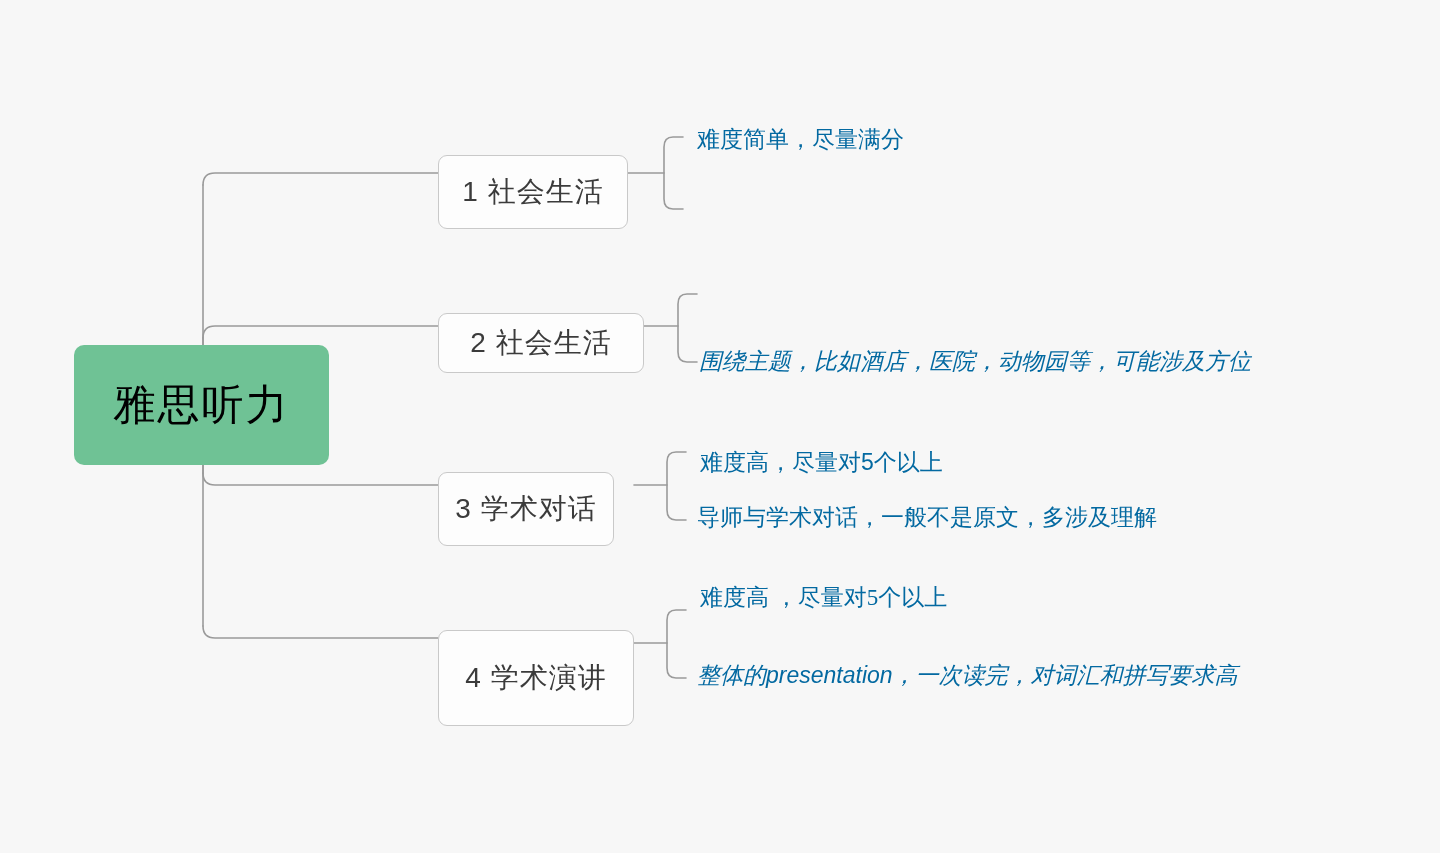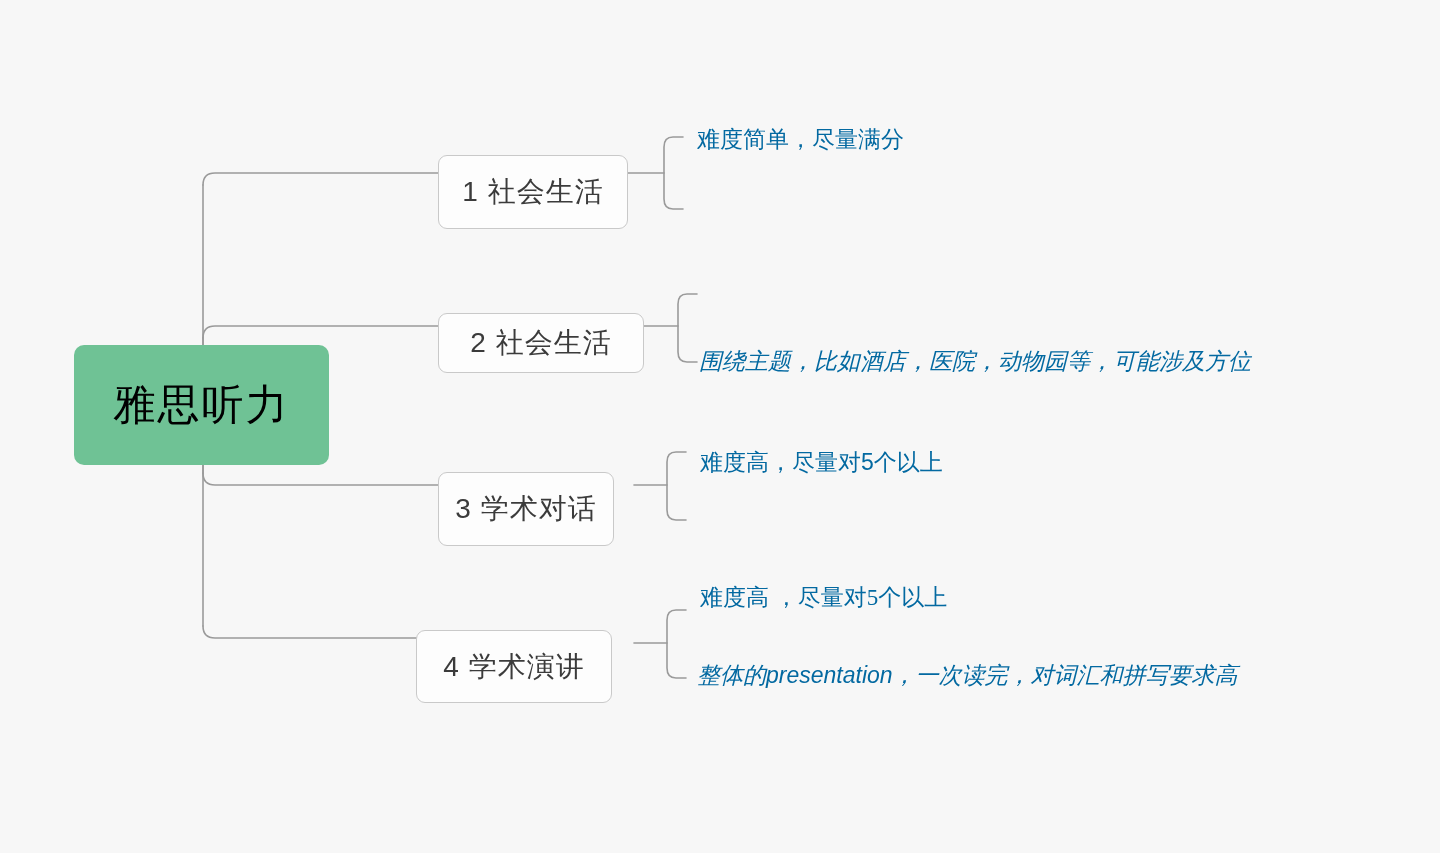--- a/index.html
+++ b/index.html
@@ -67,21 +67,21 @@
     color: #3b3b3b;
     font-size: 28px;
     letter-spacing: 1px;
     line-height: 1;
     white-space: nowrap;
   }
 
   .node-b1 { left: 438px; top: 131px; width: 190px; height: 74px; }
   .node-b2 { left: 438px; top: 289px; width: 206px; height: 60px; }
   .node-b3 { left: 438px; top: 448px; width: 176px; height: 74px; }
-  .node-b4 { left: 416px; top: 606px; width: 196px; height: 73px; }
+  .node-b4 { left: 438px; top: 606px; width: 196px; height: 96px; }
 
   
   .leaf-label {
     position: absolute;
     color: #0369a1;
     font-size: 23px;
     line-height: 1;
     white-space: nowrap;
     z-index: 2;
   }
@@ -135,17 +135,18 @@
   </div>
   <div class="branch-node node-b4">
     <span class="branch-label">4 学术演讲</span>
   </div>
 
   <div class="leaf-label" style="left:697px; top:128px;">难度简单，尽量满分</div>
 
   <div class="leaf-label" style="left:699px; top:350px;font-style:italic;">围绕主题，比如酒店，医院，动物园等，可能涉及方位</div>
 
   <div class="leaf-label" style="left:700px; top:443px;margin-top:8px;">难度高，尽量对5个以上</div>
+  <div class="leaf-label" style="left:697px; top:506px;">导师与学术对话，一般不是原文，多涉及理解</div>
 
   <div class="leaf-label" style="left:700px; top:586px;font-family:Liberation Serif, serif;">难度高 ，尽量对5个以上</div>
   <div class="leaf-label" style="left:697px; top:664px;font-style:italic;">整体的presentation，一次读完，对词汇和拼写要求高</div>
 
 </div>
 
 </body></html>

